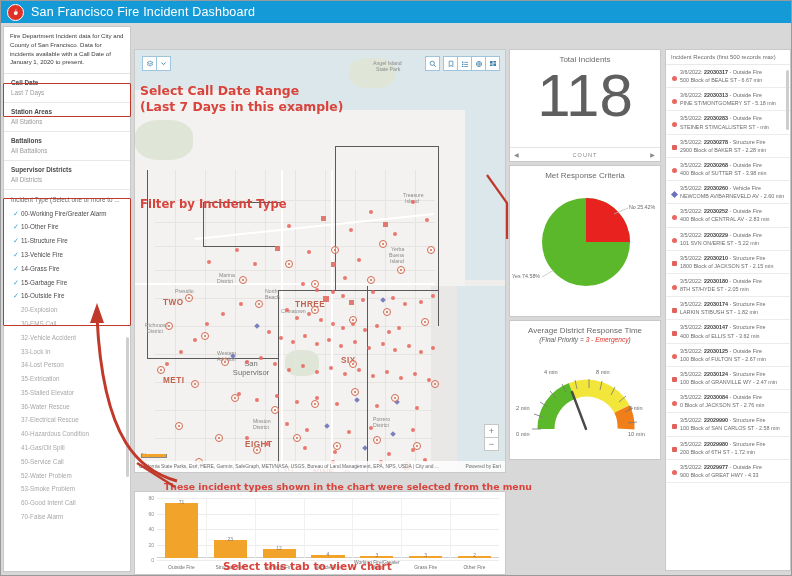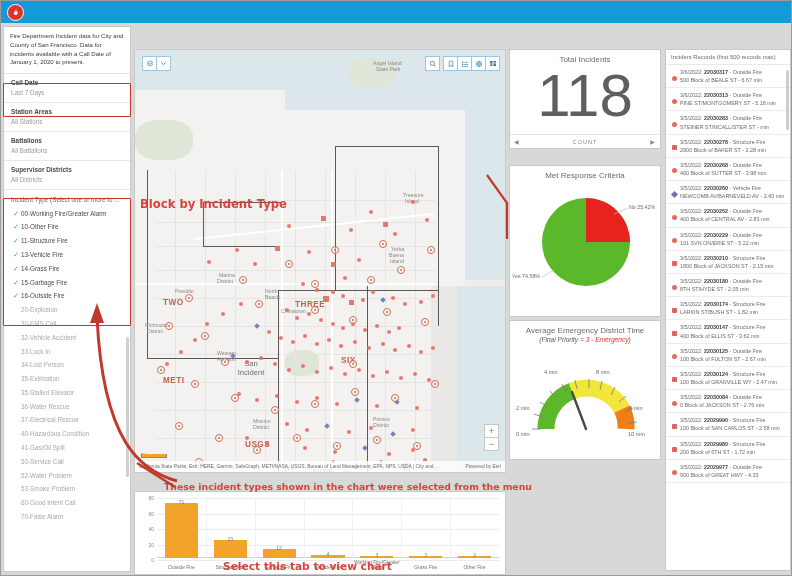--- a/index.html
+++ b/index.html
@@ -70,21 +70,21 @@
   .mbtn{width:15px;height:15px;border:1px solid #9dc6de;background:#fff;box-sizing:border-box;display:flex;align-items:center;justify-content:center;margin-right:-1px;}
   .mbtn svg{display:block;}
   .map-attrib{position:absolute;left:0;right:0;bottom:0;height:11px;background:rgba(255,255,255,.82);font-size:4.9px;color:#6b6b6b;display:flex;align-items:center;justify-content:space-between;padding:0 4px;box-sizing:border-box;}
   .zoomctl{position:absolute;right:6px;bottom:22px;width:15px;}
   .zoomctl div{width:15px;height:14px;background:#fff;border:1px solid #c6c6c6;box-sizing:border-box;margin-bottom:-1px;display:flex;align-items:center;justify-content:center;font-size:9px;color:#777;}
   .scalebar{position:absolute;left:6px;bottom:14px;font-size:4.8px;color:#777;}
   .scalebar .bar{width:24px;height:3px;border:1px solid #888;border-top:0;}
 
   
   .kpi{position:absolute;left:508px;width:152px;background:#fff;border:1px solid #c9c9c9;box-sizing:border-box;}
-  #kpi-total{top:26px;height:100px;}
+  #kpi-total{top:26px;height:113px;}
   #kpi-pie{top:142px;height:152px;}
   #kpi-gauge{top:297px;height:140px;}
   .kpi-title{text-align:center;color:#6a6a6a;font-size:8px;padding-top:5px;}
   .big-number{text-align:center;font-size:60px;color:#5f5f5f;line-height:.96;margin-top:3px;font-family:"Liberation Sans",sans-serif;}
   .count-bar{position:absolute;left:0;right:0;bottom:0;height:14px;border-top:1px solid #e4e4e4;display:flex;align-items:center;justify-content:space-between;padding:0 4px;box-sizing:border-box;color:#8a8a8a;font-size:5.6px;letter-spacing:1px;}
   .count-bar .arw{font-size:6px;color:#8a8a8a;}
   .gauge-sub{text-align:center;font-size:6.6px;font-style:italic;color:#5a5a5a;margin-top:1px;}
   .gauge-sub em{color:#e03127;font-style:italic;}
   .gauge-val{text-align:center;font-size:13px;color:#6a6a6a;margin-top:-28px;position:relative;}
   .glabel{position:absolute;font-size:5.6px;color:#6a6a6a;white-space:nowrap;}
@@ -117,20 +117,21 @@
 <body>
 
 <div id="app">
 
   <div class="titlebar">
     <div class="logo">
       <svg width="8" height="8" viewBox="0 0 8 8">
           <path d="M4 0.4 C5 2 3 2.4 4 4 C4.6 3.4 4.6 2.8 4.4 2.4 C5.8 3.2 6.2 5 5 6.4 C4.4 7.2 3 7.4 2.4 6.6 C1.4 5.4 2 3.8 2.8 3 C2.6 4 3 4.4 3.2 4.6 C2.6 3 4 2 4 0.4 Z" fill="#fff"></path>
         </svg>
     </div>
+    <div class="apptitle">San Francisco Fire Incident Dashboard</div>
   </div>
 
   <div class="body">
 
     <div class="sidebar">
       <div class="sb-desc">Fire Department Incident data for City and County of San Francisco. Data for incidents available with a Call Date of January 1, 2020 to present.</div>
 
       <div class="sb-block">
         <div class="lbl">Call Date</div>
         <div class="val">Last 7 Days</div>
@@ -322,26 +323,26 @@
         <div class="maplabel" style="left:268px;top:142px;">Treasure</div>
         <div class="maplabel" style="left:270px;top:148px;">Island</div>
         <div class="maplabel" style="left:256px;top:196px;">Yerba</div>
         <div class="maplabel" style="left:254px;top:202px;">Buena</div>
         <div class="maplabel" style="left:255px;top:208px;">Island</div>
 
         <div class="dist-label" style="left:28px;top:248px;">TWO</div>
         <div class="dist-label" style="left:160px;top:250px;">THREE</div>
         <div class="dist-label" style="left:28px;top:326px;">METI</div>
         <div class="dist-label" style="left:206px;top:306px;">SIX</div>
-        <div class="dist-label" style="left:110px;top:390px;">USGS</div>
+        <div class="dist-label" style="left:110px;top:390px;">EIGHT</div>
         <div class="dist-label" style="left:178px;top:418px;">NINE</div>
 
         <div class="city-label" style="left:86px;top:310px;width:60px;">
           <div>San</div>
-          <div>Incident</div>
+          <div>Supervisor</div>
         </div>
 
         <div id="map-points">
             <div class="pt pt-circle" style="left: 118px; top: 212px; width: 4px; height: 4px;"></div>
             <div class="pt pt-square" style="left: 140px; top: 196px; width: 5px; height: 5px;"></div>
             <div class="pt pt-circle" style="left: 172px; top: 200px; width: 4px; height: 4px;"></div>
             <div class="pt pt-square" style="left: 196px; top: 212px; width: 5px; height: 5px;"></div>
             <div class="pt pt-circle" style="left: 208px; top: 226px; width: 4px; height: 4px;"></div>
             <div class="pt pt-circle" style="left: 222px; top: 208px; width: 4px; height: 4px;"></div>
             <div class="pt pt-circle" style="left: 166px; top: 232px; width: 4px; height: 4px;"></div>
@@ -643,21 +644,21 @@
           <path d="M76 62 L76 18 A44 44 0 0 1 120 62 Z" fill="#e8231f"></path>
           <path d="M104 34 L118 28" stroke="#b9b9b9" stroke-width=".7" fill="none"></path>
           <path d="M44 90 L32 97" stroke="#b9b9b9" stroke-width=".7" fill="none"></path>
         </svg>
         <div class="pie-label" style="left:119px;top:24px;">No 25.42%</div>
         <div class="pie-label" style="left:2px;top:93px;">Yes 74.58%</div>
       </div>
     </div>
 
     <div class="kpi" id="kpi-gauge">
-      <div class="kpi-title">Average Emergency District Time</div>
+      <div class="kpi-title">Average District Response Time</div>
       <div class="gauge-sub">
         <span>(Final Priority = </span><em>3 - Emergency</em><span>)</span>
       </div>
       <div style="position:relative;width:152px;height:104px;">
         <svg width="152" height="100" viewBox="0 0 152 100" style="position:absolute;left:0;top:0;">
 
           <path d="M36 86 A40 40 0 0 1 62 48" fill="none" stroke="#5cb82b" stroke-width="17"></path>
           <path d="M62 48 A40 40 0 0 1 112 66" fill="none" stroke="#f2e63a" stroke-width="17"></path>
           <path d="M112 66 A40 40 0 0 1 116 86" fill="none" stroke="#f07f1a" stroke-width="17"></path>
           <g stroke="#777" stroke-width=".8">
@@ -891,21 +892,25 @@
           <div class="bar" style="left: 73.7143%; width: 9.71429%; height: 2.325px; background: rgb(242, 164, 42);"></div>
           <div class="barval" style="left: 71.4286%; width: 14.2857%; top: 53.675px;">3</div>
           <div class="barcat" style="left: 71.4286%; width: 14.2857%; bottom: -12px;">Grass Fire</div>
           <div class="vl" style="left: 85.7143%;"></div>
           <div class="bar" style="left: 88%; width: 9.71429%; height: 2px; background: rgb(242, 164, 42);"></div>
           <div class="barval" style="left: 85.7143%; width: 14.2857%; top: 54px;">2</div>
           <div class="barcat" style="left: 85.7143%; width: 14.2857%; bottom: -12px;">Other Fire</div>
         </div>
     </div>
 
-    <div class="anno" id="anno-filter">Block by Incident Type</div>
+    <div class="anno" id="anno-calldate">
+      <div>Select Call Date Range</div>
+      <div>(Last 7 Days in this example)</div>
+    </div>
+    <div class="anno" id="anno-filter">Filter by Incident Type</div>
     <div class="anno" id="anno-chart">These incident types shown in the chart were selected from the menu</div>
     <div class="anno" id="anno-tab">Select this tab to view chart</div>
 
     <svg class="arrow" style="left:80px;top:270px;width:100px;height:200px;" viewBox="0 0 100 200">
       <path d="M96 188 C60 178 22 150 16 24" fill="none" stroke="#c0392b" stroke-width="3"></path>
       <path d="M16 10 L9 30 L23 30 Z" fill="#c0392b"></path>
     </svg>
     <svg class="arrow" style="left:130px;top:438px;width:46px;height:28px;" viewBox="0 0 46 28">
       <path d="M44 26 L6 2" fill="none" stroke="#c0392b" stroke-width="2.4"></path>
     </svg>

